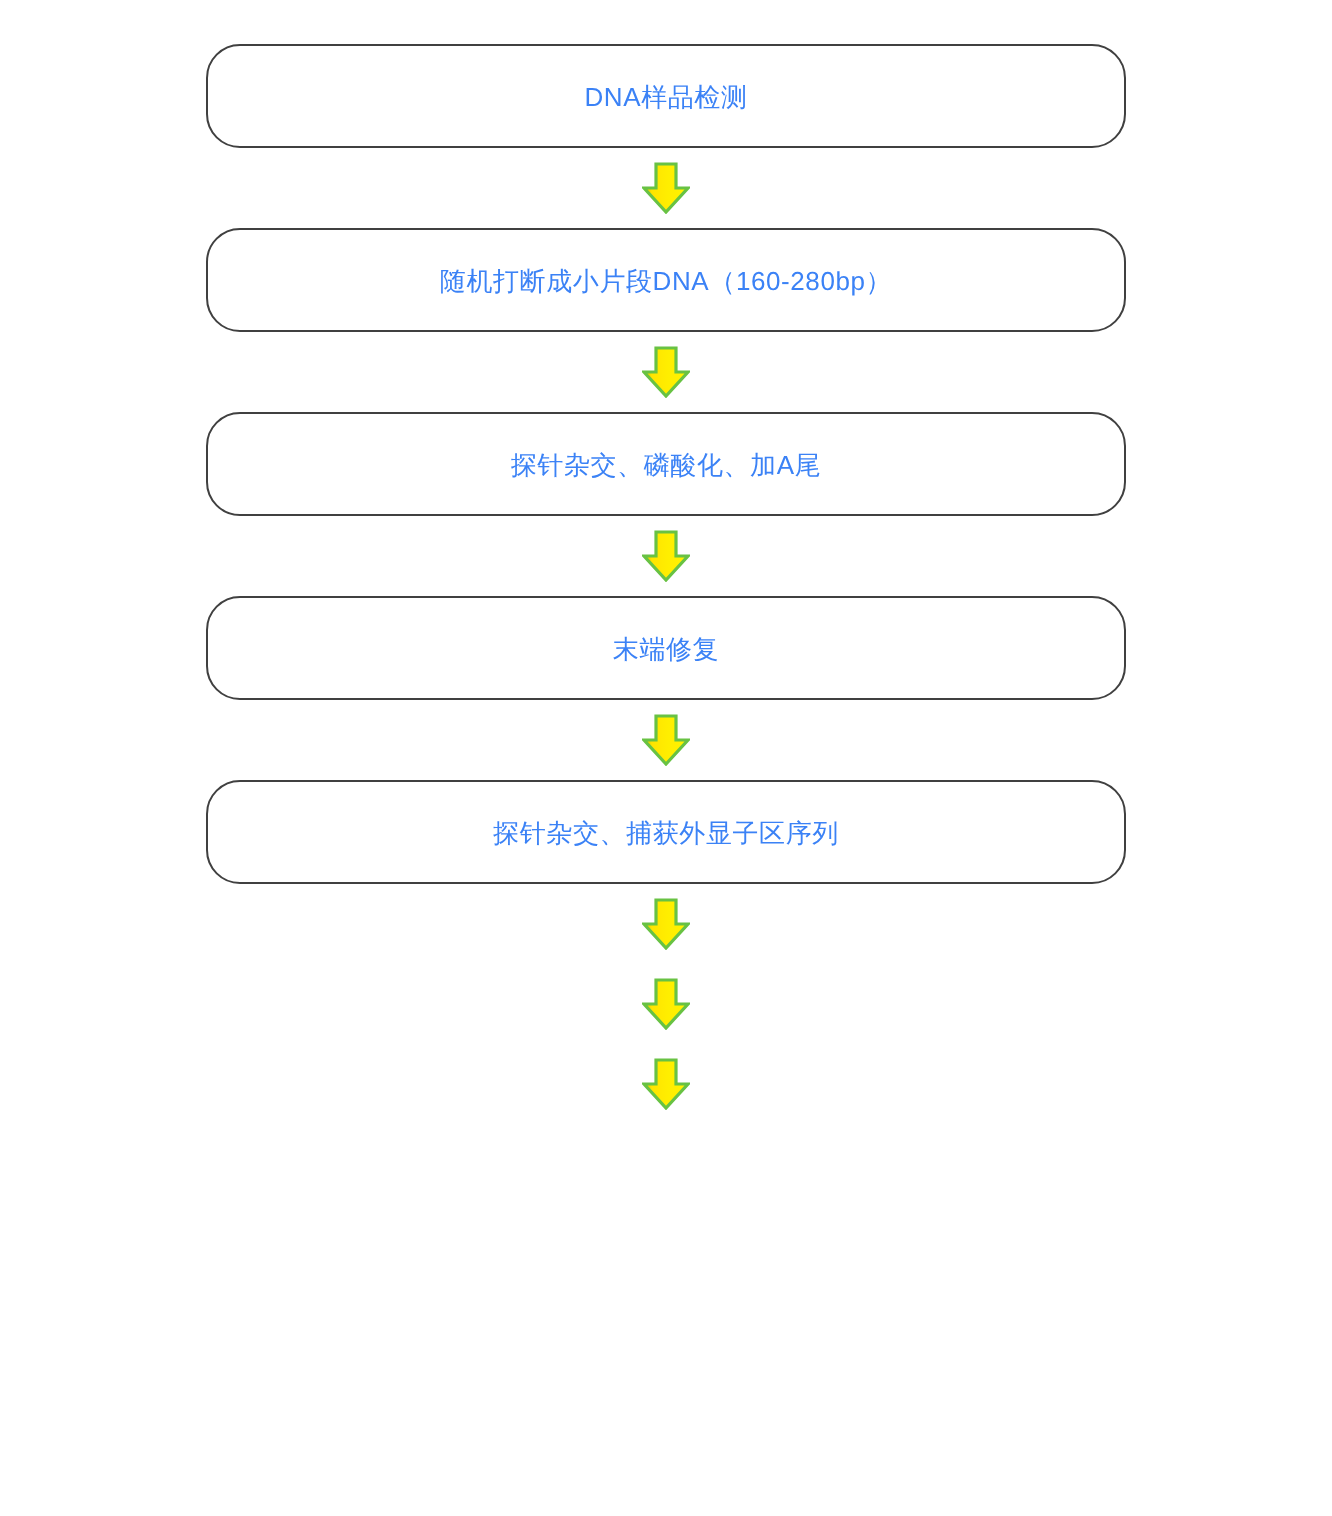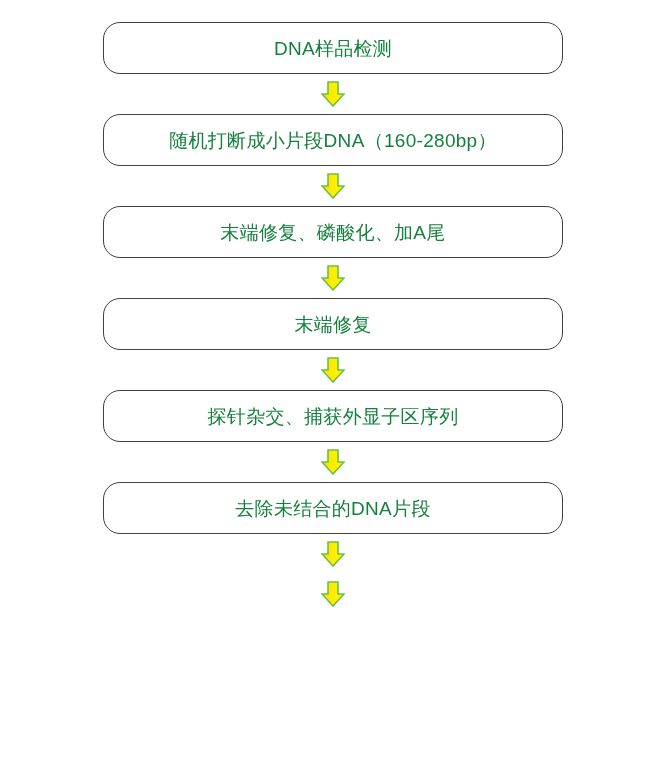--- a/index.html
+++ b/index.html
@@ -27,23 +27,23 @@
     box-sizing: border-box;
     background: #ffffff;
     border: 1.5px solid #404040;
     border-radius: 17px;
     display: flex;
     align-items: center;
     justify-content: center;
     flex: 0 0 auto;
   }
   .flow-box-label {
-    font-size: 19px;
+    font-size: 13px;
     line-height: 1;
-    color: #15803d;
+    color: #3b82f6;
     letter-spacing: 0.3px;
     white-space: nowrap;
   }
   .flow-arrow {
     height: 26px;
     margin: 7px 0;
     display: flex;
     align-items: center;
     justify-content: center;
     flex: 0 0 auto;
@@ -79,21 +79,21 @@
     <span class="flow-box-label">随机打断成小片段DNA（160-280bp）</span>
   </div>
 
   <div class="flow-arrow">
     <svg width="24" height="26" viewBox="0 0 24 26" aria-hidden="true">
       <polygon points="7,1 17,1 17,13 23,13 12,25 1,13 7,13" fill="url(#ag)" stroke="#68c243" stroke-width="1.6" stroke-linejoin="miter"></polygon>
     </svg>
   </div>
 
   <div class="flow-box">
-    <span class="flow-box-label">末端修复、磷酸化、加A尾</span>
+    <span class="flow-box-label">探针杂交、磷酸化、加A尾</span>
   </div>
 
   <div class="flow-arrow">
     <svg width="24" height="26" viewBox="0 0 24 26" aria-hidden="true">
       <polygon points="7,1 17,1 17,13 23,13 12,25 1,13 7,13" fill="url(#ag)" stroke="#68c243" stroke-width="1.6" stroke-linejoin="miter"></polygon>
     </svg>
   </div>
 
   <div class="flow-box">
     <span class="flow-box-label">末端修复</span>
@@ -108,23 +108,20 @@
   <div class="flow-box">
     <span class="flow-box-label">探针杂交、捕获外显子区序列</span>
   </div>
 
   <div class="flow-arrow">
     <svg width="24" height="26" viewBox="0 0 24 26" aria-hidden="true">
       <polygon points="7,1 17,1 17,13 23,13 12,25 1,13 7,13" fill="url(#ag)" stroke="#68c243" stroke-width="1.6" stroke-linejoin="miter"></polygon>
     </svg>
   </div>
 
-  <div class="flow-box">
-    <span class="flow-box-label">去除未结合的DNA片段</span>
-  </div>
 
   <div class="flow-arrow">
     <svg width="24" height="26" viewBox="0 0 24 26" aria-hidden="true">
       <polygon points="7,1 17,1 17,13 23,13 12,25 1,13 7,13" fill="url(#ag)" stroke="#68c243" stroke-width="1.6" stroke-linejoin="miter"></polygon>
     </svg>
   </div>
 
 
   <div class="flow-arrow">
     <svg width="24" height="26" viewBox="0 0 24 26" aria-hidden="true">

